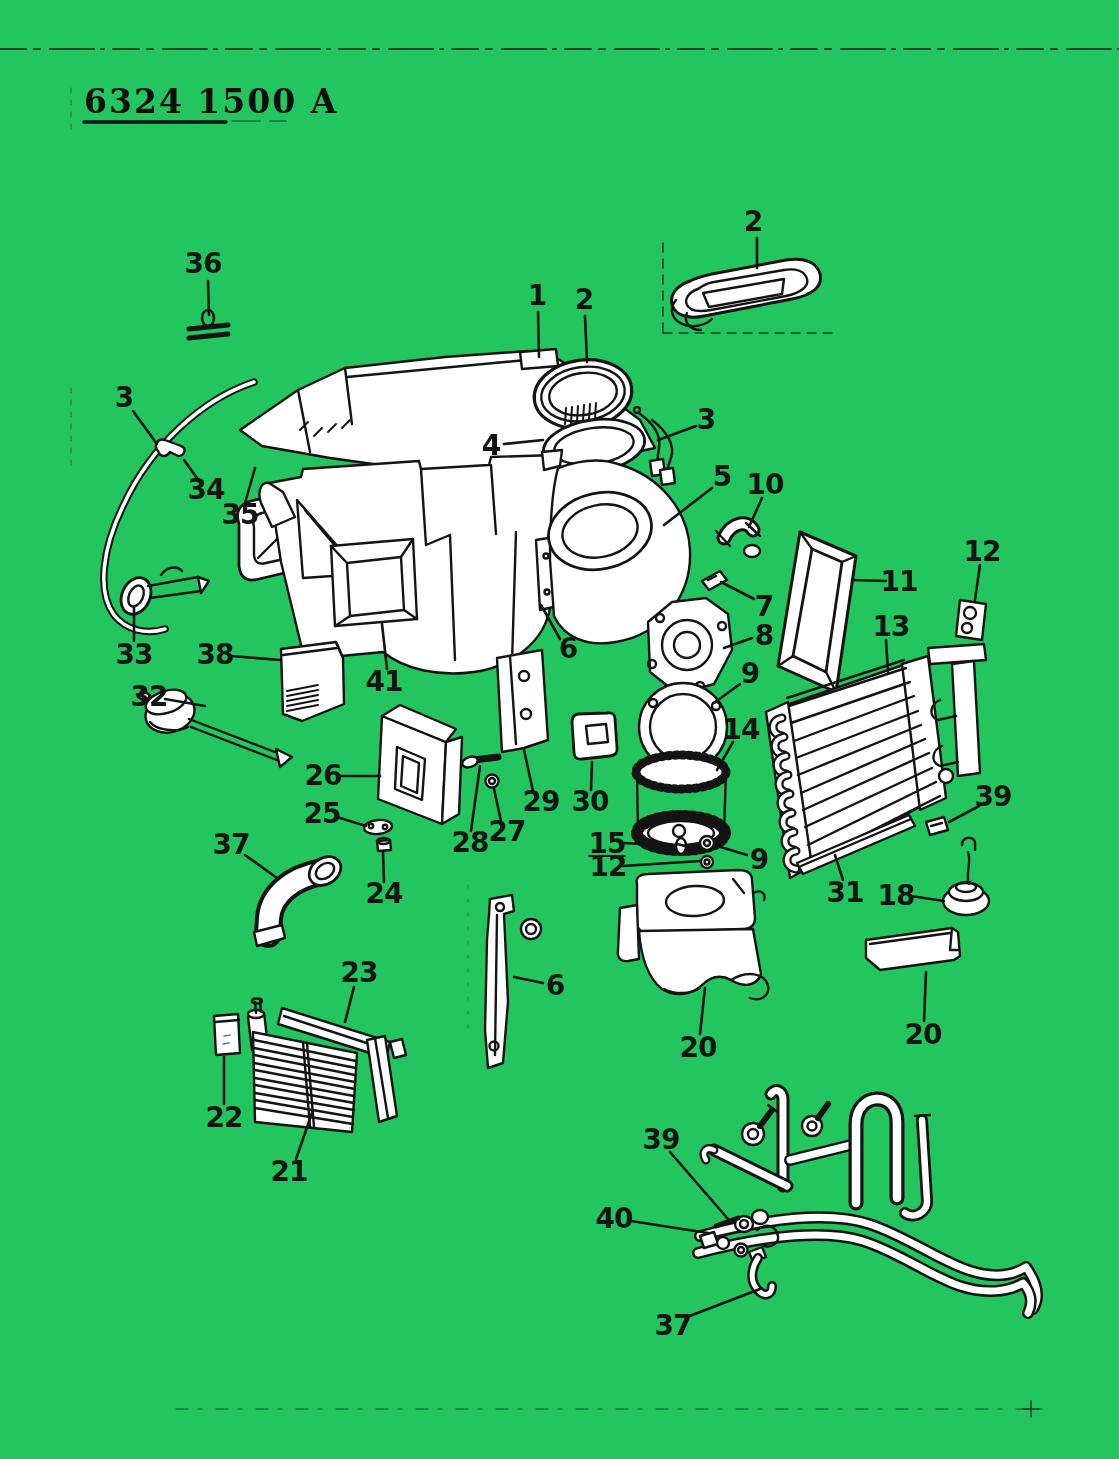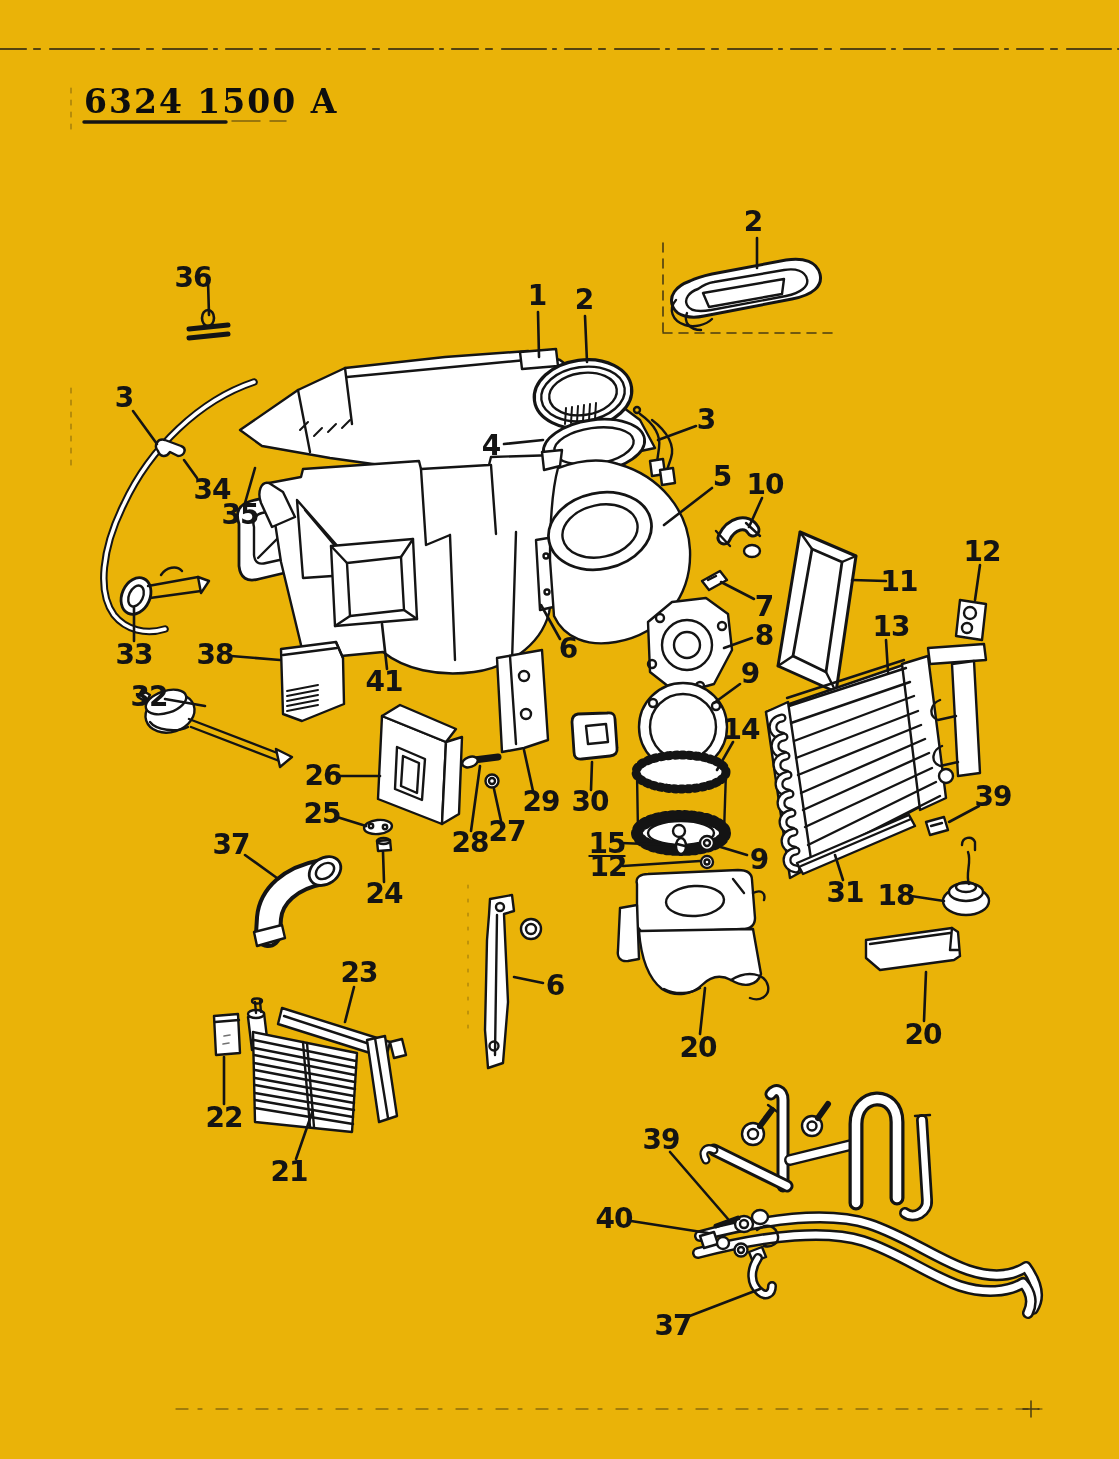--- a/index.html
+++ b/index.html
@@ -1,16 +1,16 @@
 <!DOCTYPE html>
 <html><head>
 <meta charset="utf-8">
 <style>
   html,body{margin:0;padding:0;background:#e8e8e8;}
-  .page{position:relative;width:1119px;height:1459px;background:#eab308;overflow:hidden;
+  .page{position:relative;width:1119px;height:1459px;background:#22c55e;overflow:hidden;
         font-family:"DejaVu Sans",sans-serif;}
   .header-code{position:absolute;left:84px;top:82px;
         font-family:"DejaVu Serif",serif;font-weight:700;font-size:33px;color:#0e0e0e;
         letter-spacing:2px;white-space:nowrap;}
   .artwork{position:absolute;left:0;top:0;}
   .callout-layer{position:absolute;left:0;top:0;width:100%;height:100%;pointer-events:none;}
   .callout{position:absolute;transform:translate(-50%,-50%);
         font:900 28px/1 "DejaVu Sans",sans-serif;color:#121212;letter-spacing:-1px;
         white-space:nowrap;}
 </style>
@@ -477,23 +477,23 @@
       <div class="callout" style="left: 384px; top: 894px; color: rgb(20, 20, 20);">24</div>
       <div class="callout" style="left: 322px; top: 814px; color: rgb(20, 20, 20);">25</div>
       <div class="callout" style="left: 323px; top: 776px; color: rgb(20, 20, 20);">26</div>
       <div class="callout" style="left: 507px; top: 832px; color: rgb(20, 20, 20);">27</div>
       <div class="callout" style="left: 470px; top: 843px; color: rgb(20, 20, 20);">28</div>
       <div class="callout" style="left: 541px; top: 802px; color: rgb(20, 20, 20);">29</div>
       <div class="callout" style="left: 590px; top: 802px; color: rgb(20, 20, 20);">30</div>
       <div class="callout" style="left: 845px; top: 893px; color: rgb(20, 20, 20);">31</div>
       <div class="callout" style="left: 149px; top: 697px; color: rgb(20, 20, 20);">32</div>
       <div class="callout" style="left: 134px; top: 655px; color: rgb(20, 20, 20);">33</div>
-      <div class="callout" style="left: 212px; top: 490px; color: rgb(20, 20, 20);">34</div>
+      <div class="callout" style="left: 206px; top: 490px; color: rgb(20, 20, 20);">34</div>
       <div class="callout" style="left: 240px; top: 515px; color: rgb(20, 20, 20);">35</div>
-      <div class="callout" style="left: 193px; top: 264px; color: rgb(20, 20, 20); margin-top: 14px;">36</div>
+      <div class="callout" style="left: 203px; top: 264px; color: rgb(20, 20, 20);">36</div>
       <div class="callout" style="left: 231px; top: 845px; color: rgb(20, 20, 20);">37</div>
       <div class="callout" style="left: 673px; top: 1326px; color: rgb(20, 20, 20);">37</div>
       <div class="callout" style="left: 215px; top: 655px; color: rgb(20, 20, 20);">38</div>
       <div class="callout" style="left: 661px; top: 1140px; color: rgb(20, 20, 20);">39</div>
       <div class="callout" style="left: 993px; top: 797px; color: rgb(20, 20, 20);">39</div>
       <div class="callout" style="left: 614px; top: 1219px; color: rgb(20, 20, 20);">40</div>
       <div class="callout" style="left: 384px; top: 682px; color: rgb(20, 20, 20);">41</div>
     </div>
 
 </div>

